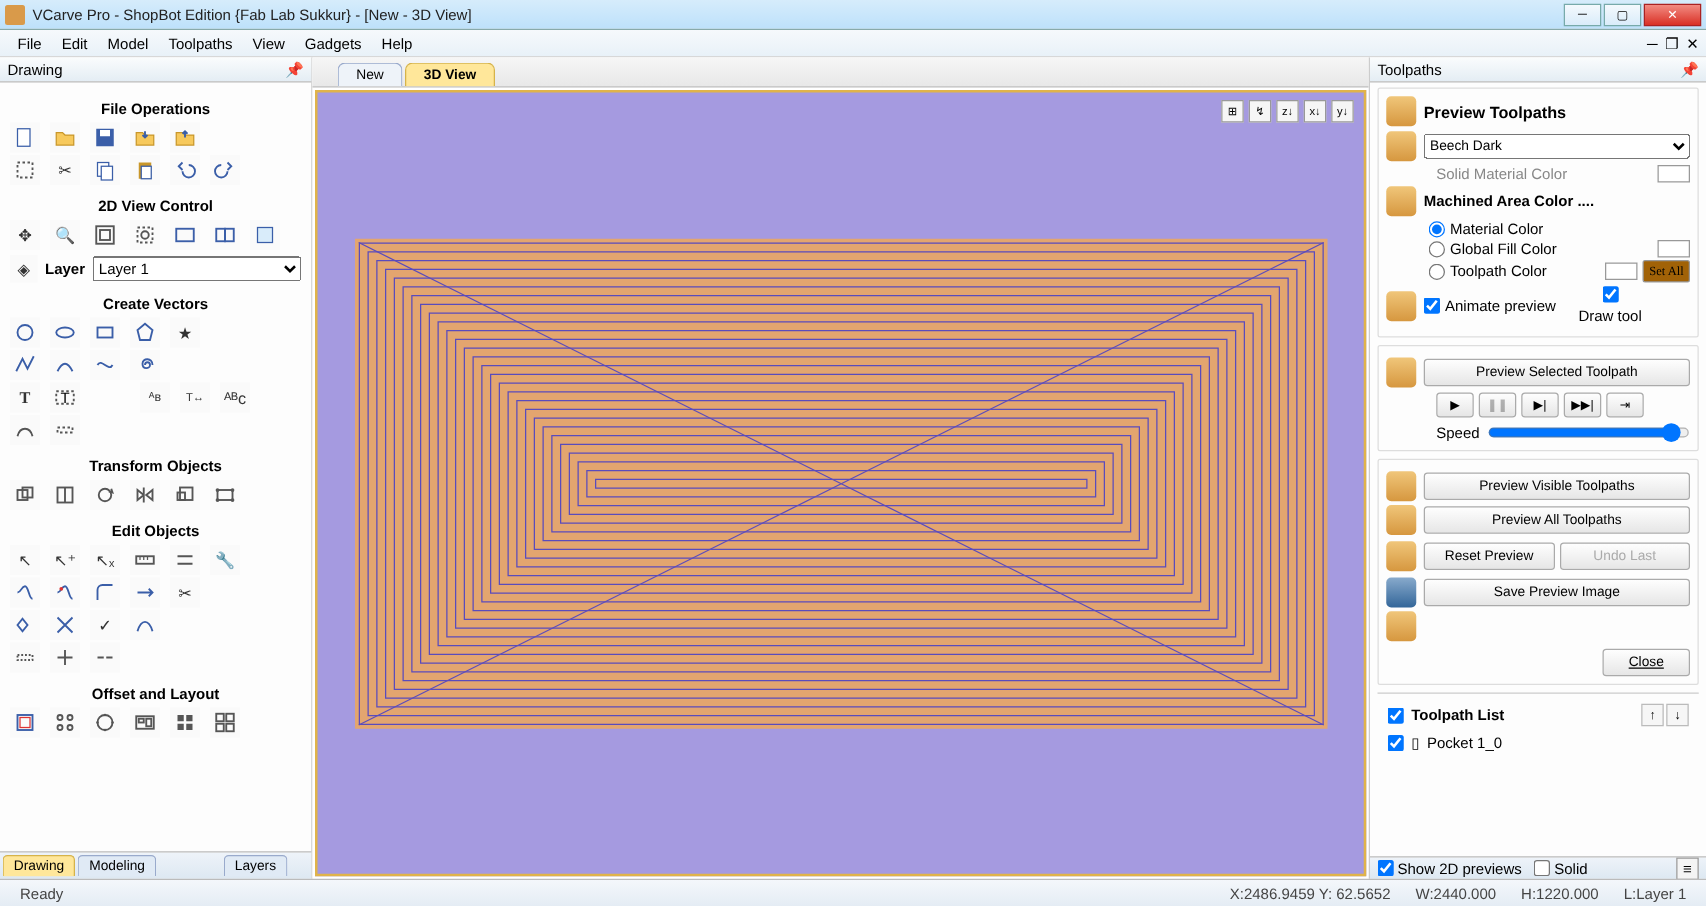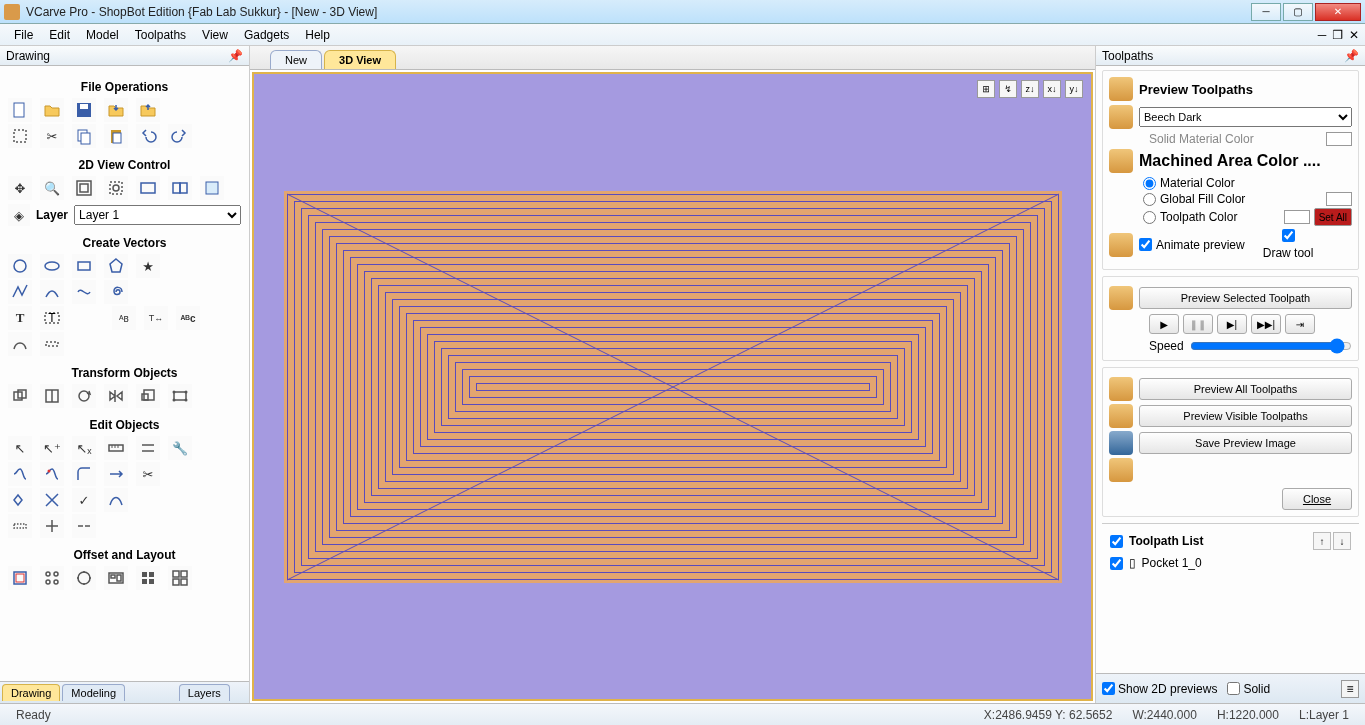--- a/index.html
+++ b/index.html
@@ -70,29 +70,29 @@
 .playback { display: flex; gap: 4px; margin: 4px 0 4px 40px; }
 .playback button { width: 30px; height: 20px; background: linear-gradient(#fefefe,#e6e6e6); border: 1px solid #aaa; border-radius: 3px; font-size: 10px; cursor:pointer;}
 .speedrow { display: flex; align-items: center; gap: 6px; margin: 4px 0 0 40px; font-size: 11px; }
 .speedrow input[type=range] { flex: 1; }
 .hint { font-size: 11px; color: #555; margin: 4px 0 0 6px; }
 .toolpath-list { border-top: 1px solid #ccc; padding: 4px 6px; }
 .tl-header { display: flex; align-items: center; gap: 6px; font-weight: bold; font-size: 12px; padding: 4px 2px; }
 .tl-item { display: flex; align-items: center; gap: 6px; padding: 2px 2px; font-size: 12px; }
 .tl-icons { margin-left: auto; display: flex; gap: 2px; }
 .tl-icons .mini { width: 18px; height: 18px; border: 1px solid #bbb; background: #f6f6f6; font-size: 10px; display:flex; align-items:center; justify-content:center;}
-.setall { height: 18px; font-size: 10px; border: 1px solid #999; background: #b91c1c; border-radius: 2px; padding: 0 4px;}
+.setall { height: 18px; font-size: 10px; border: 1px solid #999; background: #a16207; border-radius: 2px; padding: 0 4px; font-family: Liberation Serif, serif;}
 
 
 .statusbar { height: 22px; position: absolute; bottom: 0; left: 0; right: 0; background: linear-gradient(#f4f7fb,#e4ecf4); border-top: 1px solid #bbb; display: flex; align-items: center; padding: 0 6px; font-size: 11px; color: #444; }
 .statusbar .seg { padding: 0 10px; }
 .statusbar .spacer { flex: 1; }
 
 
-.rightbottom { height: 30px; background: linear-gradient(#eef3f9,#dde8f2); border-top: 1px solid #bbb; display: flex; align-items: center; padding: 0 6px; font-size: 11px; gap: 10px;}
+.rightbottom { height: 18px; background: linear-gradient(#eef3f9,#dde8f2); border-top: 1px solid #bbb; display: flex; align-items: center; padding: 0 6px; font-size: 11px; gap: 10px;}
 .rightbottom .opt { display: flex; align-items: center; gap: 3px; }
 .rightbottom .menuicon { margin-left: auto; width: 18px; height: 18px; border: 1px solid #999; background: #f4f4f4; display:flex; align-items:center; justify-content:center; cursor:pointer;}
 
 .stroke-blue { stroke:#3a5ea8; fill:none; stroke-width:1.5; }
 .fill-yellow { fill:#f7c95c; stroke:#c9972a; }
 .stroke-grey { stroke:#555; fill:none; stroke-width:1.5; }
 .close-btn-row { display:flex; justify-content:flex-end; margin-top:6px;text-decoration:underline;}
 .close-btn-row button { width:70px; height:22px; background:linear-gradient(#fefefe,#e6e6e6); border:1px solid #aaa; border-radius:3px; font-size:11px; cursor:pointer;}
 </style>
 </head>
@@ -285,21 +285,21 @@
       <div class="toolrow">
         <div class="toolbtn" style="font-weight:bold;font-family:serif;">T</div>
         <div class="toolbtn">
             <svg viewBox="0 0 18 18">
               <rect x="2" y="4" width="14" height="10" class="stroke-grey" stroke-dasharray="2"></rect>
               <text x="9" y="13" text-anchor="middle" font-size="9" font-family="serif">T</text>
             </svg>
           </div>
         <div class="toolbtn" style="font-size:10px;margin-left:40px;">ᴬʙ</div>
         <div class="toolbtn" style="font-size:9px;">T↔</div>
-        <div class="toolbtn" style="font-size:10px;font-weight:bold;">ᴬᴮᴄ</div>
+        <div class="toolbtn" style="font-size:13px;">ᴬᴮᴄ</div>
       </div>
       <div class="toolrow">
         <div class="toolbtn">
             <svg viewBox="0 0 18 18">
               <path d="M3 14c2-8 10-8 12 0" class="stroke-grey"></path>
             </svg>
           </div>
         <div class="toolbtn">
             <svg viewBox="0 0 18 18">
               <rect x="3" y="7" width="12" height="4" class="stroke-grey" stroke-dasharray="2"></rect>
@@ -558,21 +558,21 @@
           <select>
             <option>Beech Dark</option>
           </select>
         </div>
         <div class="radio-row" style="margin-left:40px;">
           <label style="flex:1;color:#888;">Solid Material Color</label>
           <div class="colorswatch"></div>
         </div>
         <div class="fieldrow">
           <div class="ficon"></div>
-          <b style="font-size:16px;">Machined Area Color ....</b>
+          <b style="font-size:12px;">Machined Area Color ....</b>
         </div>
         <div class="radio-row">
           <input type="radio" checked="" style="">
           <span>Material Color</span>
         </div>
         <div class="radio-row">
           <input type="radio" style="">
           <span style="flex:1;">Global Fill Color</span>
           <div class="colorswatch"></div>
         </div>
@@ -609,25 +609,32 @@
         </div>
         <div class="speedrow">
           <span>Speed</span>
           <input type="range" min="0" max="100" value="95" style="">
         </div>
       </div>
 
       <div class="group">
         <div class="fieldrow">
           <div class="ficon"></div>
+          <button style="flex:1;height:22px;background:linear-gradient(#fefefe,#e6e6e6);border:1px solid #aaa;border-radius:3px;">Preview Visible Toolpaths</button>
+        </div>
+        <div class="fieldrow">
+          <div class="ficon"></div>
           <button style="flex:1;height:22px;background:linear-gradient(#fefefe,#e6e6e6);border:1px solid #aaa;border-radius:3px;">Preview All Toolpaths</button>
         </div>
         <div class="fieldrow">
           <div class="ficon"></div>
-          <button style="flex:1;height:22px;background:linear-gradient(#fefefe,#e6e6e6);border:1px solid #aaa;border-radius:3px;">Preview Visible Toolpaths</button>
+          <div class="btnrow" style="flex:1;">
+            <button>Reset Preview</button>
+            <button disabled="">Undo Last</button>
+          </div>
         </div>
         <div class="fieldrow">
           <div class="ficon" style="background:linear-gradient(#8ac,#369);"></div>
           <button style="flex:1;height:22px;background:linear-gradient(#fefefe,#e6e6e6);border:1px solid #aaa;border-radius:3px;">Save Preview Image</button>
         </div>
         <div class="fieldrow">
           <div class="ficon"></div>
         </div>
         <div class="close-btn-row">
           <button>Close</button>

